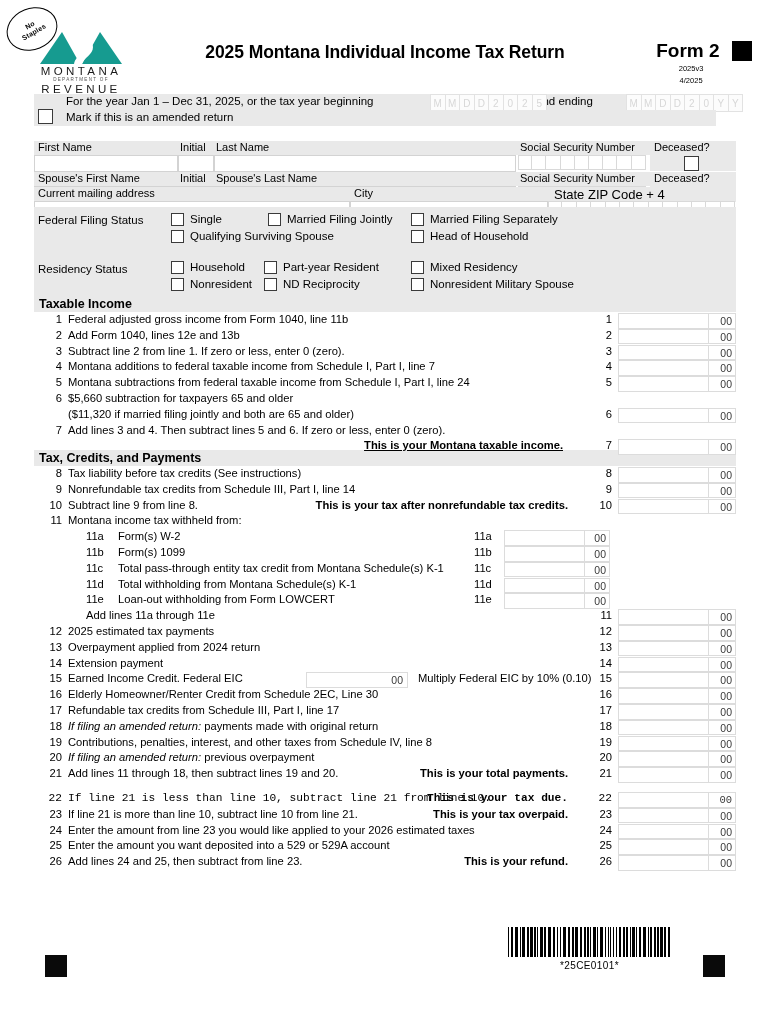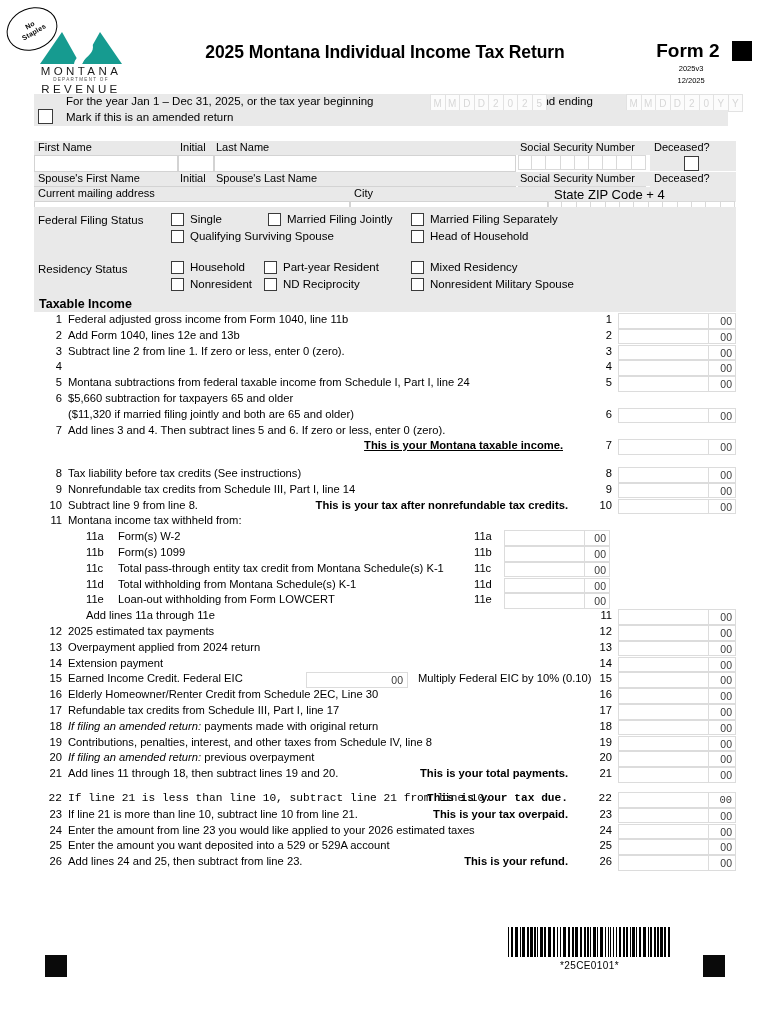--- a/index.html
+++ b/index.html
@@ -61,21 +61,21 @@
   .yearrow .lbl2{position:absolute;left:502px;top:1px;font-size:11.5px;}
   .dboxes{position:absolute;top:0;height:16px;display:flex;}
   .dboxes i{
     width:13.5px;height:16px;border:1px solid #e2e2e2;border-left:none;
     font-style:normal;font-size:10px;color:#d7d7d7;
     display:flex;align-items:center;justify-content:center;background:#fcfcfc;
   }
   .dboxes i:first-child{border-left:1px solid #e2e2e2;}
 
   
-  .amendrow{position:absolute;left:34px;top:110px;width:682px;height:16px;padding-left:12px;}
+  .amendrow{position:absolute;left:34px;top:110px;width:682px;height:16px;}
   .amendrow .t{position:absolute;left:32px;top:1px;font-size:11.5px;}
   .cbx{border:1.6px solid #3a3a3a;background:#fff;box-sizing:border-box;}
 
   
   .nameband{position:absolute;left:34px;top:126px;width:702px;height:60px;margin-top:15px;}
   .lblrow{position:absolute;height:14px;font-size:11px;}
   .inrow{position:absolute;height:15px;}
 
   
   .statusband{position:absolute;left:34px;top:207px;width:702px;height:90px;}
@@ -153,21 +153,21 @@
     </div>
 
     <div class="maintitle">2025 Montana Individual Income Tax Return</div>
 
     <div class="formno">
       <div>
         <span class="f1">Form 2</span>
         <span class="blk"></span>
       </div>
       <div class="f2">2025v3</div>
-      <div class="f3">12/2025</div>
+      <div class="f3">4/2025</div>
     </div>
   </div>
 
   <div class="yearrow dot">
     <span class="txt">For the year Jan 1 – Dec 31, 2025, or the tax year beginning</span>
     <span class="lbl2">and ending</span>
     <div class="dboxes" id="begin-boxes" style="left:396px;">
         <i>M</i>
         <i>M</i>
         <i>D</i>
@@ -302,20 +302,21 @@
     <span class="st-l" style="left:156px;top:71px;">Nonresident</span>
 
     <div class="cbx st-c" style="left:230px;top:71px;"></div>
     <span class="st-l" style="left:249px;top:71px;">ND Reciprocity</span>
 
     <div class="cbx st-c" style="left:377px;top:71px;"></div>
     <span class="st-l" style="left:396px;top:71px;">Nonresident Military Spouse</span>
   </div>
 
   <div class="sechdr dot" style="top:296px;">Taxable Income</div>
+  <div class="sechdr dot" style="top:450px;">Tax, Credits, and Payments</div>
 
   <div id="lines-root">
       <div class="lrow" style="top: 313px;">
         <span class="n">1</span>
         <span class="d">Federal adjusted gross income from Form 1040, line 11b</span>
         <span class="rn">1</span>
         <div class="amt">
           <div class="sep"></div>
           <span class="cc">00</span>
         </div>
@@ -333,20 +334,21 @@
         <span class="n">3</span>
         <span class="d">Subtract line 2 from line 1. If zero or less, enter 0 (zero).</span>
         <span class="rn">3</span>
         <div class="amt">
           <div class="sep"></div>
           <span class="cc">00</span>
         </div>
       </div>
       <div class="lrow" style="top: 360.4px;">
         <span class="n">4</span>
+        <span class="d">Montana additions to federal taxable income from Schedule I, Part I, line 7</span>
         <span class="rn">4</span>
         <div class="amt">
           <div class="sep"></div>
           <span class="cc">00</span>
         </div>
       </div>
       <div class="lrow" style="top: 376.2px;">
         <span class="n">5</span>
         <span class="d">Montana subtractions from federal taxable income from Schedule I, Part I, line 24</span>
         <span class="rn">5</span>

